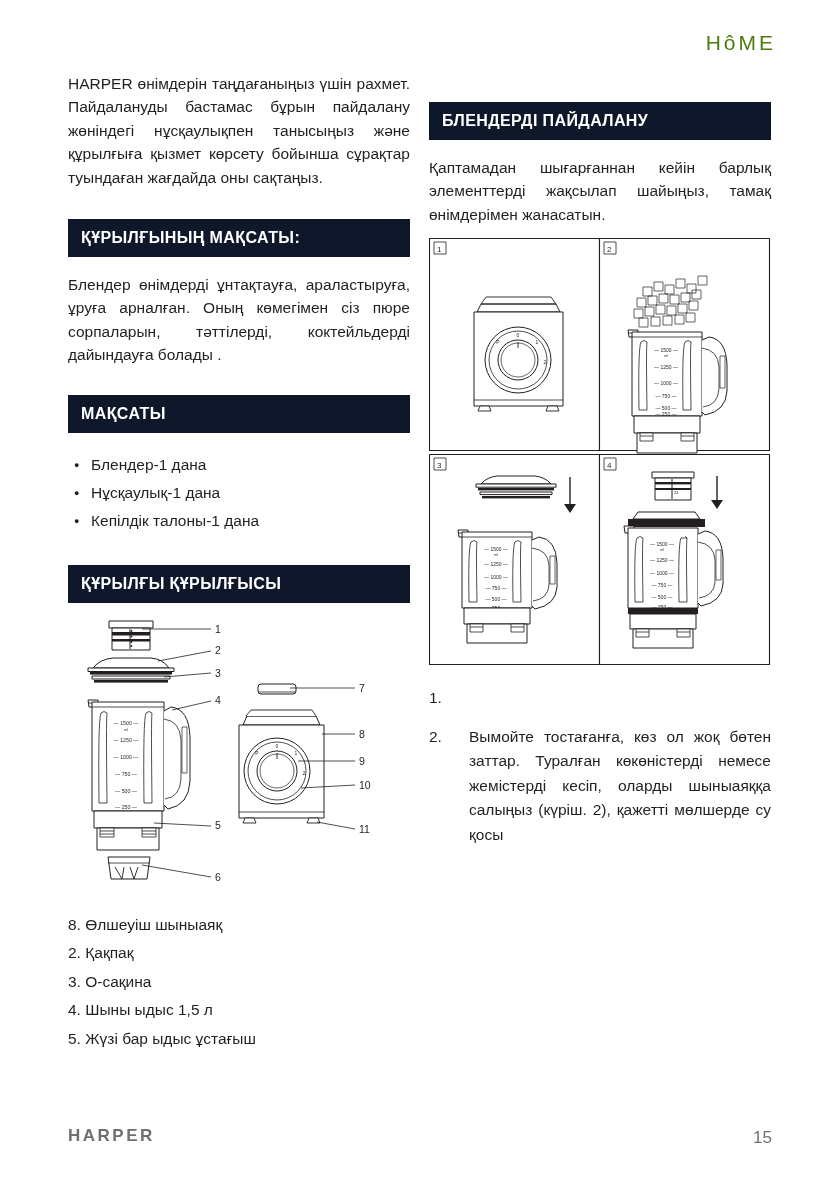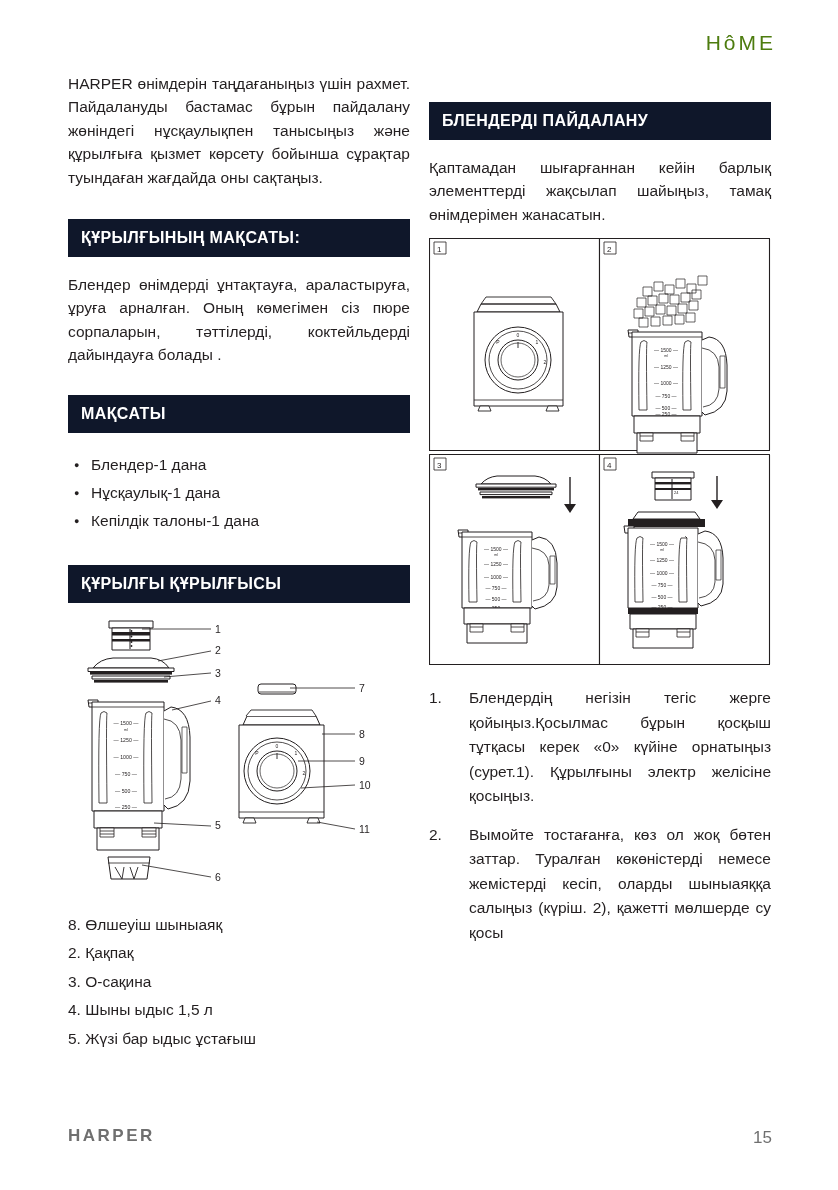--- a/index.html
+++ b/index.html
@@ -443,21 +443,20 @@
           <line x1="248" y1="394" x2="261" y2="394" stroke-width="0.8"></line>
         </g>
 
       </svg>
     </div>
 
     <div class="spacer-20"></div>
     <ol class="steps">
       <li>
         <span class="num">1.</span>
-        <span class="txt">Блендердің негізін тегіс жерге қойыңыз.Қосылмас бұрын қосқыш тұтқасы керек «0» күйіне орнатыңыз (сурет.1). Құрылғыны электр желісіне қосыңыз.</span>
       </li>
       <li>
         <span class="num">2.</span>
         <span class="txt">Вымойте тостағанға, көз ол жоқ бөтен заттар. Туралған көкөністерді немесе жемістерді кесіп, оларды шыныаяққа салыңыз (күріш. 2), қажетті мөлшерде су қосы</span>
       </li>
     </ol>
   </div>
 
   <div class="footer-logo">HARPER</div>
   <div class="footer-page">15</div>

